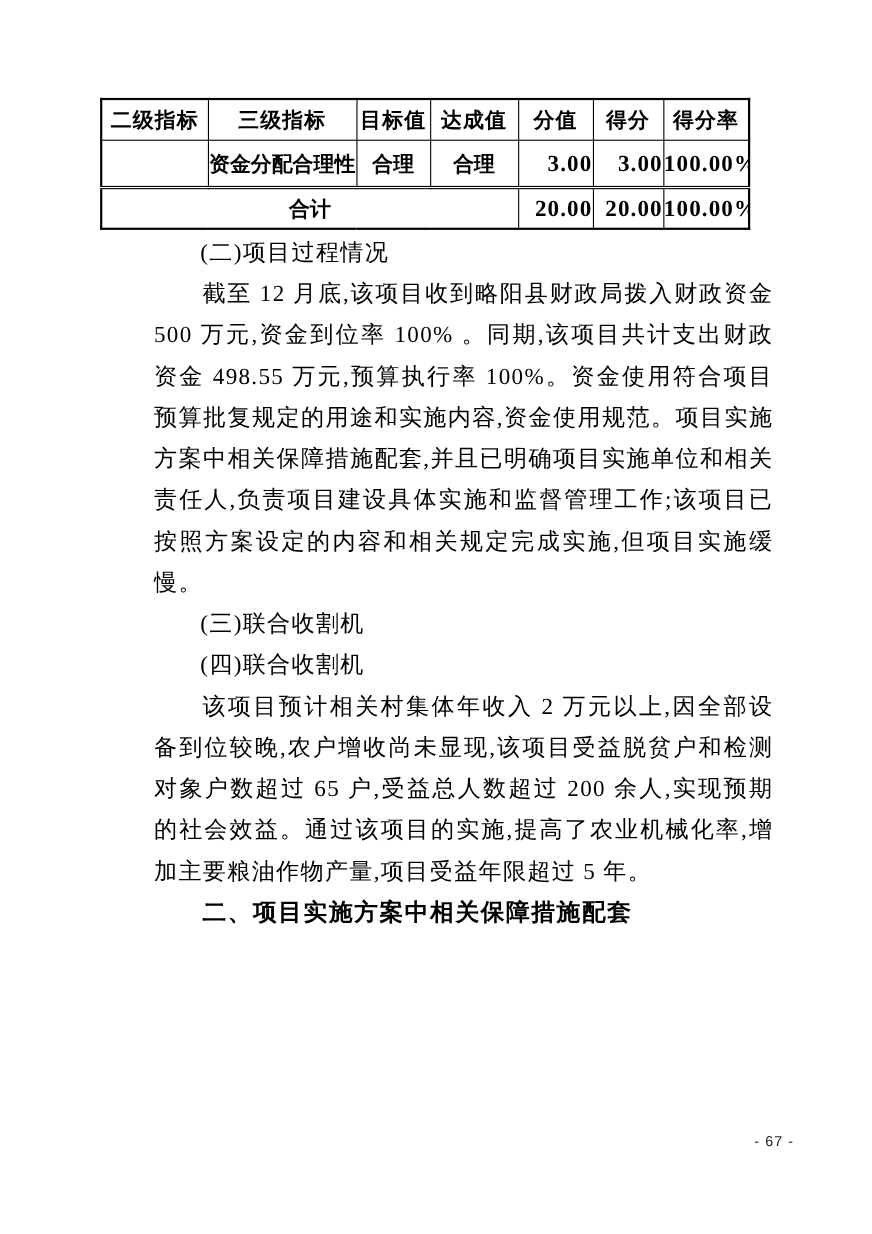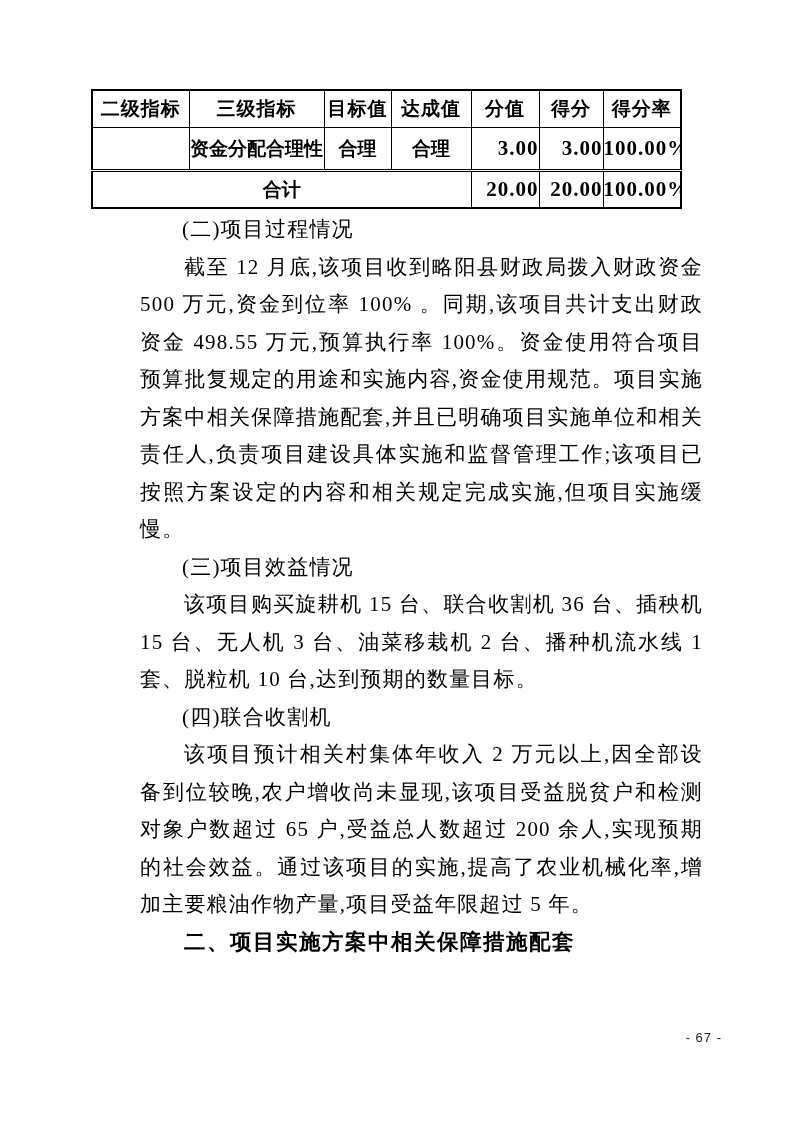--- a/index.html
+++ b/index.html
@@ -142,22 +142,21 @@
       <td class="num">100.00%</td>
     </tr>
   </tbody>
     </table>
 
   <div class="text-block">
 
     <h3 class="sub-heading">(二)项目过程情况</h3>
     <p class="body-paragraph">截至 12 月底,该项目收到略阳县财政局拨入财政资金 500 万元,资金到位率 100% 。同期,该项目共计支出财政资金 498.55 万元,预算执行率 100%。资金使用符合项目预算批复规定的用途和实施内容,资金使用规范。项目实施方案中相关保障措施配套,并且已明确项目实施单位和相关责任人,负责项目建设具体实施和监督管理工作;该项目已按照方案设定的内容和相关规定完成实施,但项目实施缓慢。</p>
 
-    <h3 class="sub-heading">(三)项目效益情况</h3>
-    <p class="body-paragraph">该项目购买旋耕机 15 台、联合收割机 36 台、插秧机 15 台、无人机 3 台、油菜移栽机 2 台、播种机流水线 1 套、脱粒机 10 台,达到预期的数量目标。</p>
+    <h3 class="sub-heading">(三)联合收割机</h3>
 
     <h3 class="sub-heading">(四)联合收割机</h3>
     <p class="body-paragraph">该项目预计相关村集体年收入 2 万元以上,因全部设备到位较晚,农户增收尚未显现,该项目受益脱贫户和检测对象户数超过 65 户,受益总人数超过 200 余人,实现预期的社会效益。通过该项目的实施,提高了农业机械化率,增加主要粮油作物产量,项目受益年限超过 5 年。</p>
 
     <h2 class="final-heading">二、项目实施方案中相关保障措施配套</h2>
 
   </div>
 
   <div class="page-number">- 67 -</div>
 

